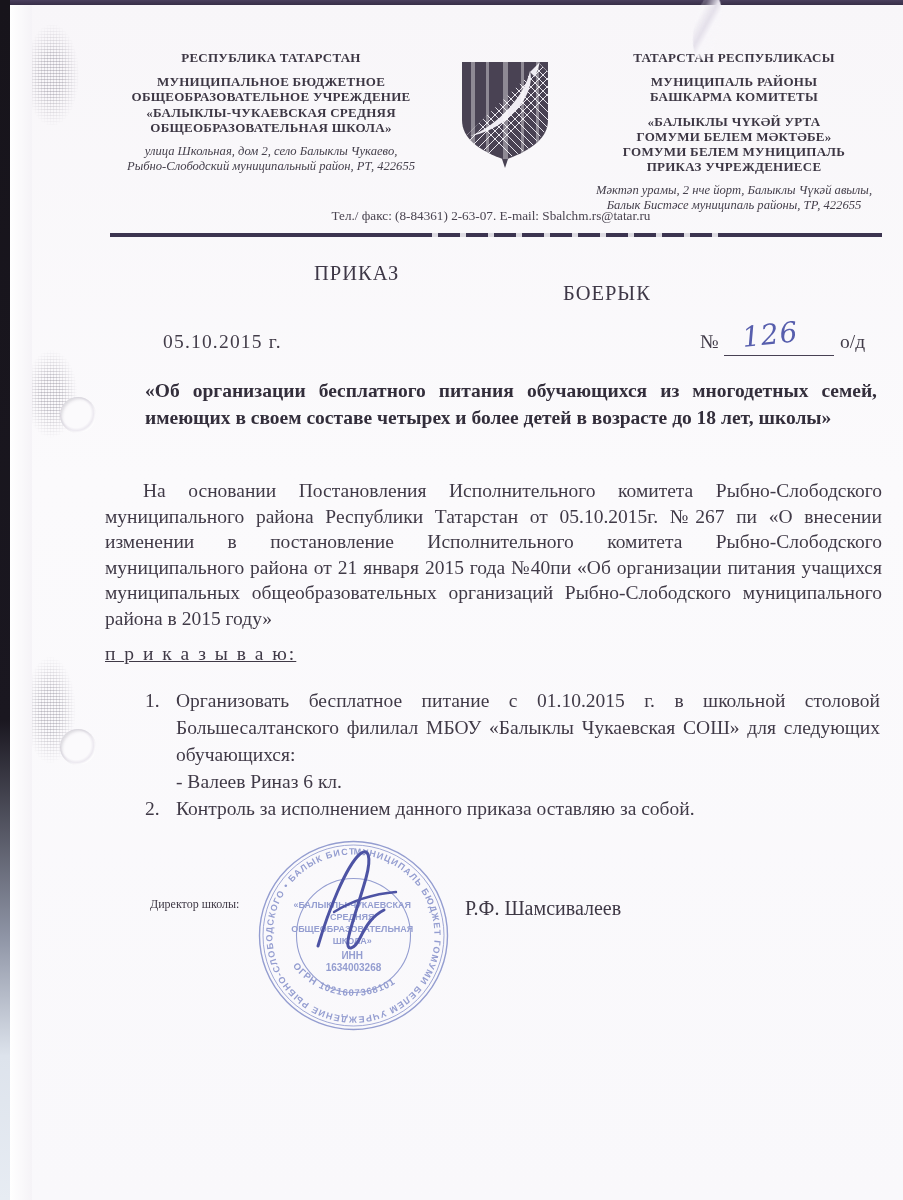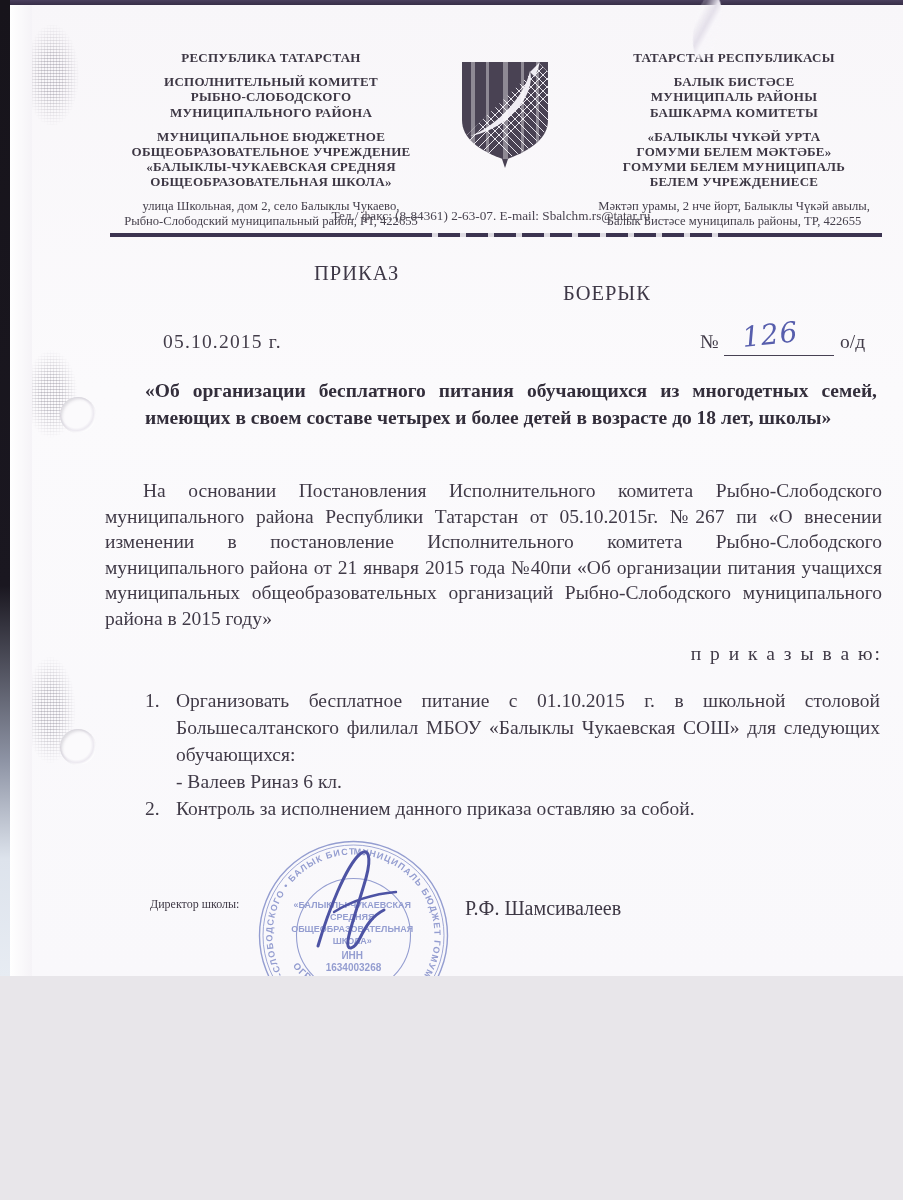--- a/index.html
+++ b/index.html
@@ -1,19 +1,19 @@
 <!DOCTYPE html>
 <html><head>
 <meta charset="utf-8">
 <style>
   html,body{margin:0;padding:0;}
   body{background:#e8e6ea;}
   .page{
     position:relative;
-    width:903px;height:976px;
+    width:903px;height:1200px;
     background:linear-gradient(180deg,#f8f6f9 0%,#fbfafc 40%,#f9f8fb 100%);
     overflow:hidden;
     font-family:"Liberation Serif","DejaVu Serif",serif;
     color:#423c49;
   }
   
   .top-strip{position:absolute;left:6px;top:0;right:0;height:5px;
     background:linear-gradient(180deg,#4a3f5e,#372e47);z-index:5;}
   .left-edge{position:absolute;left:0;top:0;width:10px;height:100%;
     background:linear-gradient(180deg,#17141b 0%,#1a1720 60%,#8e94a5 78%,#dde3ec 88%,#e7ecf3 100%);z-index:5;}
@@ -35,43 +35,43 @@
     background:radial-gradient(circle at 45% 45%, #fbfafc 52%, #ece9f0 62%, rgba(250,249,252,0) 74%);
     box-shadow:inset 2px 2px 3px rgba(110,104,124,.22), inset -1px -1px 2px rgba(255,255,255,.9);}
   .punch-hole.h1{left:60px;top:397px;}
   .punch-hole.h2{left:60px;top:729px;}
   
   .org-col{position:absolute;text-align:center;font-weight:bold;font-size:13px;
     line-height:15.2px;letter-spacing:.25px;color:#3d3744;}
   .org-col.left{left:112px;top:50px;width:318px;}
   .org-col.right{left:576px;top:50px;width:316px;}
   .org-col .grp{margin-bottom:9px;}
-  .org-col .addr{font-weight:normal;font-size:12.6px;line-height:15px;letter-spacing:0;margin-top:8px;color:#45404c;}
+  .org-col .addr{font-weight:normal;font-size:12.6px;line-height:15px;letter-spacing:0;margin-top:8px;color:#45404c;font-style:italic;}
   .emblem-wrap{position:absolute;left:452px;top:56px;width:106px;height:118px;}
   .contact-line{position:absolute;left:100px;top:208px;width:782px;text-align:center;
     font-size:13.2px;color:#49434f;}
   .divider{position:absolute;left:110px;top:233px;width:772px;height:4px;background:#3c3450;}
   .divider .dash-mask{position:absolute;left:300px;top:0;width:310px;height:4px;
     background:repeating-linear-gradient(90deg, rgba(249,248,251,0) 0 22px, rgba(249,248,251,.85) 22px 28px);}
   
   .title-ru{position:absolute;left:314px;top:262px;font-size:20.5px;letter-spacing:1px;color:#3e3847;}
   .title-tt{position:absolute;left:563px;top:262px;font-size:20.5px;letter-spacing:1px;color:#3e3847;margin-top:20px;}
   .date{position:absolute;left:163px;top:331px;font-size:19.5px;letter-spacing:1.2px;}
   .num-sign{position:absolute;left:700px;top:331px;font-size:19.5px;}
   .num-line{position:absolute;left:724px;top:333px;width:110px;height:22px;border-bottom:1.6px solid #474153;}
   .num-hand{position:absolute;left:742px;top:318px;font-size:28px;font-style:italic;
     color:#575ead;transform:rotate(-6deg);font-family:"DejaVu Serif",serif;letter-spacing:1px;}
   .num-suffix{position:absolute;left:840px;top:331px;font-size:19.5px;}
   
   .subject{position:absolute;left:145px;top:377px;width:732px;font-size:19.5px;
     line-height:27px;font-weight:bold;text-align:justify;color:#332e3b;}
   .preamble{position:absolute;left:105px;top:478px;width:777px;font-size:19.5px;
     line-height:25.6px;text-align:justify;text-indent:38px;color:#403a47;}
-  .decree-word{position:absolute;left:105px;top:643px;width:777px;text-align:right;
-    font-size:19.5px;letter-spacing:2px;color:#403a47;}
+  .decree-word{position:absolute;left:105px;top:643px;width:777px;text-align:left;
+    font-size:19.5px;letter-spacing:2px;color:#403a47;text-decoration:underline;}
   .order-list{position:absolute;left:143px;top:687px;width:737px;font-size:19.5px;line-height:27px;color:#403a47;}
   .item{position:relative;padding-left:33px;text-align:justify;}
   .item .num{position:absolute;left:2px;top:0;}
   .subline{text-align:left;}
   
   .sig-label{position:absolute;left:150px;top:897px;font-size:12px;color:#3e3845;}
   .sig-name{position:absolute;left:465px;top:897px;font-size:20px;color:#3e3845;}
   .stamp{position:absolute;left:256px;top:838px;width:195px;height:195px;opacity:.92;}
   .signature-svg{position:absolute;left:300px;top:842px;width:110px;height:120px;}
 </style>
@@ -87,25 +87,20 @@
   <div class="smudge s1"></div>
   <div class="smudge s2"></div>
   <div class="smudge s3"></div>
   <div class="punch-hole h1"></div>
   <div class="punch-hole h2"></div>
 
   <div class="org-col left">
     <div class="grp">
         <div>РЕСПУБЛИКА  ТАТАРСТАН</div>
       </div>
-    <div class="grp">
-      <div>ИСПОЛНИТЕЛЬНЫЙ  КОМИТЕТ</div>
-      <div>РЫБНО-СЛОБОДСКОГО</div>
-      <div>МУНИЦИПАЛЬНОГО  РАЙОНА</div>
-    </div>
     <div class="grp">
       <div>МУНИЦИПАЛЬНОЕ  БЮДЖЕТНОЕ</div>
       <div>ОБЩЕОБРАЗОВАТЕЛЬНОЕ  УЧРЕЖДЕНИЕ</div>
       <div>«БАЛЫКЛЫ-ЧУКАЕВСКАЯ  СРЕДНЯЯ</div>
       <div>ОБЩЕОБРАЗОВАТЕЛЬНАЯ  ШКОЛА»</div>
     </div>
     <div class="addr">
       <div>улица Школьная, дом 2, село Балыклы Чукаево,</div>
       <div>Рыбно-Слободский муниципальный район, РТ, 422655</div>
     </div>
@@ -140,29 +135,28 @@
       </g>
       <path d="M50,103 L56,103 L53,112 Z" fill="#494253"></path>
     </svg>
   </div>
 
   <div class="org-col right">
     <div class="grp">
         <div>ТАТАРСТАН  РЕСПУБЛИКАСЫ</div>
       </div>
     <div class="grp">
-      <div>БАЛЫК  БИСТӘСЕ</div>
       <div>МУНИЦИПАЛЬ  РАЙОНЫ</div>
       <div>БАШКАРМА  КОМИТЕТЫ</div>
     </div>
     <div class="grp">
       <div>«БАЛЫКЛЫ  ЧҮКӘЙ  УРТА</div>
       <div>ГОМУМИ  БЕЛЕМ  МӘКТӘБЕ»</div>
       <div>ГОМУМИ  БЕЛЕМ  МУНИЦИПАЛЬ</div>
-      <div>БЕЛЕМ  УЧРЕЖДЕНИЕСЕ</div>
+      <div>ПРИКАЗ  УЧРЕЖДЕНИЕСЕ</div>
     </div>
     <div class="addr">
       <div>Мәктәп урамы, 2 нче йорт, Балыклы Чүкәй авылы,</div>
       <div>Балык Бистәсе муниципаль районы, ТР, 422655</div>
     </div>
   </div>
 
   <div class="contact-line">Тел./ факс: (8-84361) 2-63-07. E-mail: Sbalchm.rs@tatar.ru</div>
   <div class="divider">
     <div class="dash-mask"></div>

